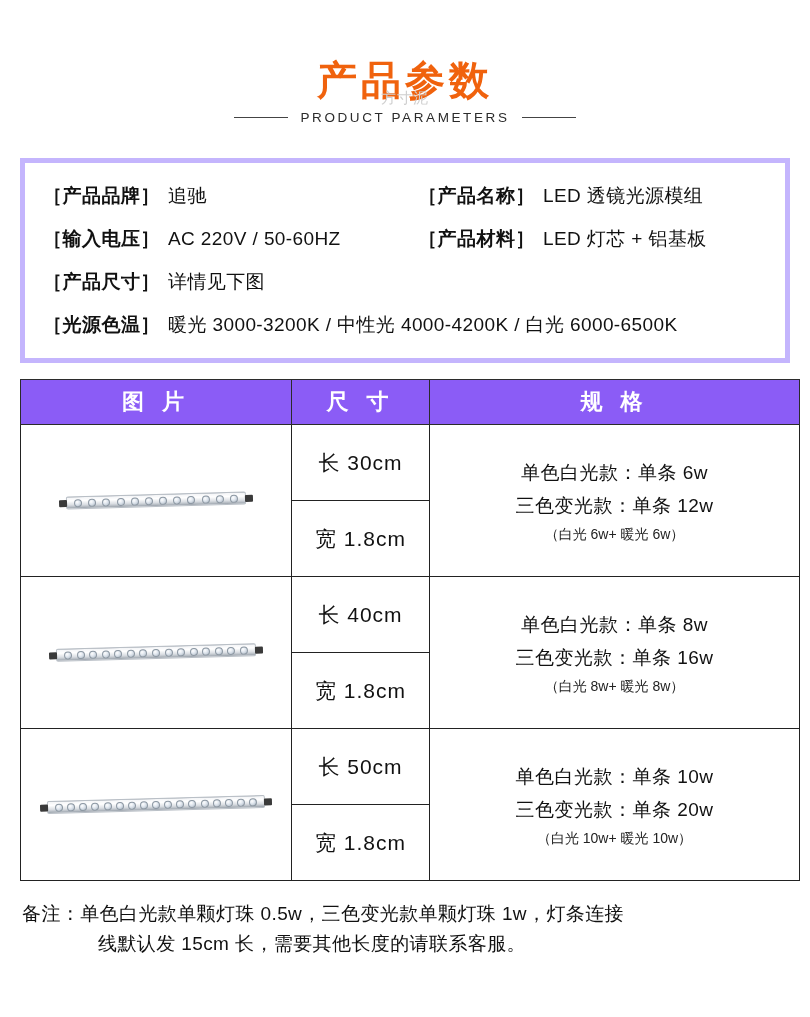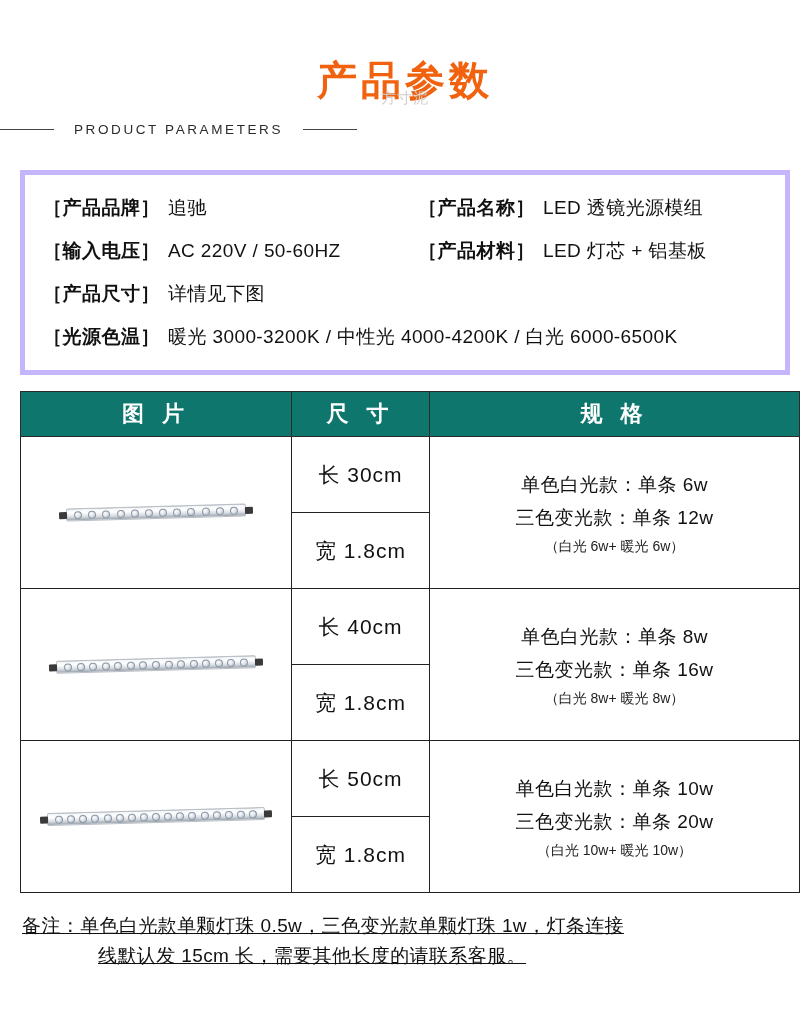--- a/index.html
+++ b/index.html
@@ -35,24 +35,25 @@
     left: 50%;
     transform: translateX(-50%);
     top: 32px;
     font-size: 15px;
     color: #cfcfcf;
     font-weight: normal;
     letter-spacing: 1px;
     white-space: nowrap;
   }
   .header-sub-wrap {
-    margin-top: 20px;
+    margin-top: 8px;
     display: flex;
     align-items: center;
-    gap: 20px;
+    justify-content: center;
+    gap: 12px;
   }
   .rule {
     width: 54px;
     height: 1px;
     background: #444;
   }
   .header-sub {
     font-size: 13.5px;
     letter-spacing: 2.6px;
     color: #2b2b2b;
@@ -99,21 +100,21 @@
     width: 770px;
     table-layout: fixed;
   }
   .spec-table th,
   .spec-table td {
     border: 1px solid #222;
     text-align: center;
     vertical-align: middle;
   }
   .spec-table thead th {
-    background: #0f766e;
+    background: #8b5cf6;
     color: #ffffff;
     font-size: 22px;
     font-weight: bold;
     letter-spacing: 6px;
     height: 42px;
     border-color: #2b2b2b;
   }
   .col-img  { width: 268px; }
   .col-size { width: 135px; }
   .col-spec { width: 367px; }
@@ -180,21 +181,20 @@
   }
   .strip .cap.l { left: -8px; }
   .strip .cap.r { right: -8px; }
 
   
   .footer-note {
     margin: 18px 22px 0 22px;
     font-size: 19px;
     line-height: 1.6;
     letter-spacing: 0.4px;
-    text-decoration: underline;
   }
   .footer-note .fn-label {
     white-space: nowrap;
   }
   .footer-indent {
     padding-left: 76px;
   }
 </style>
 </head>
 <body>

